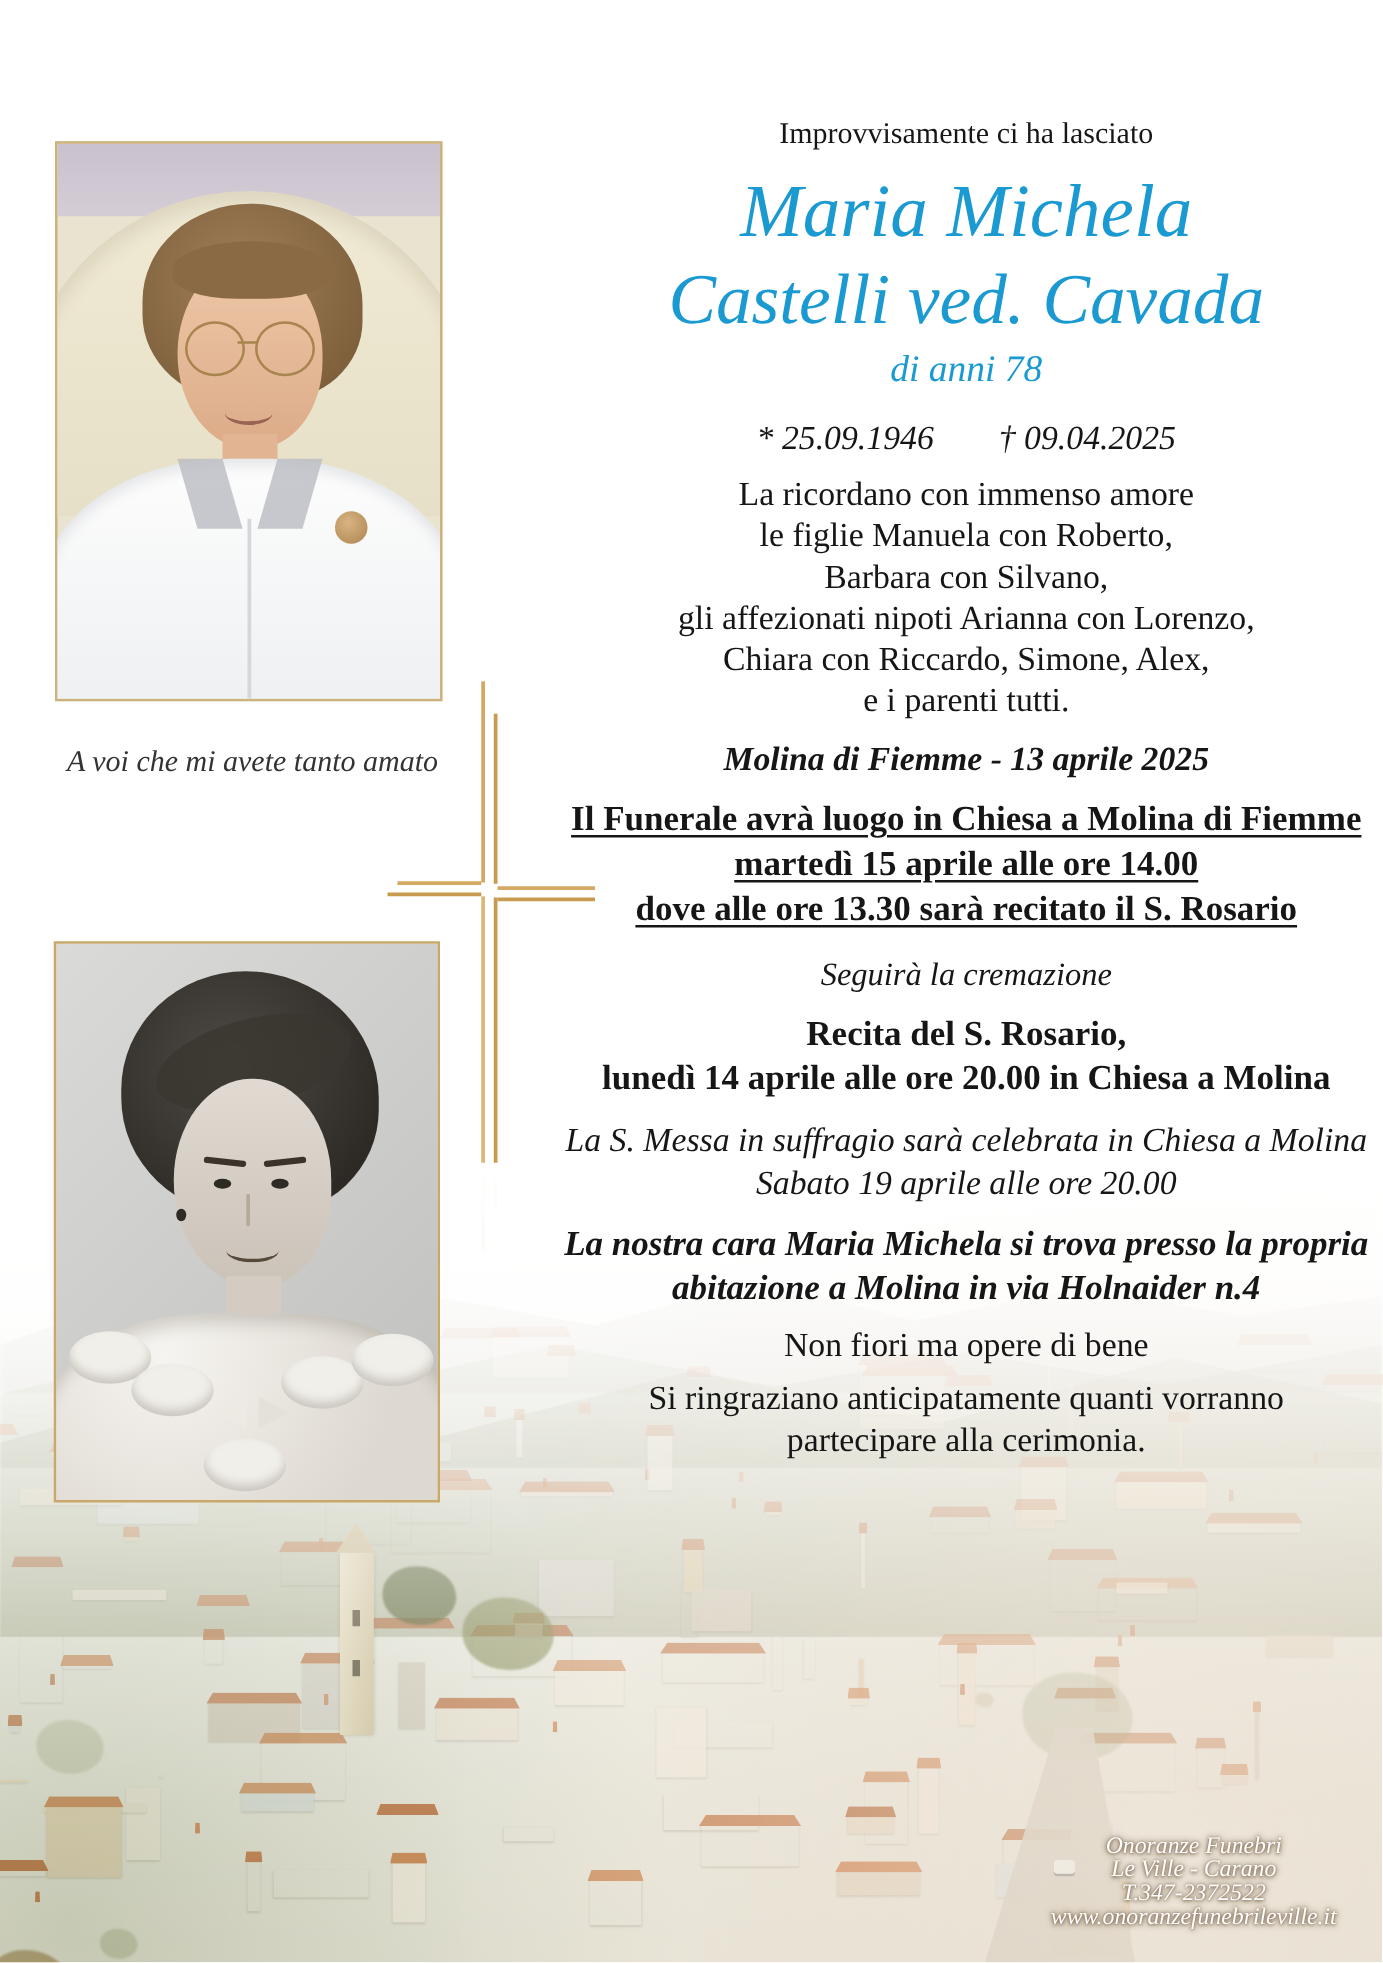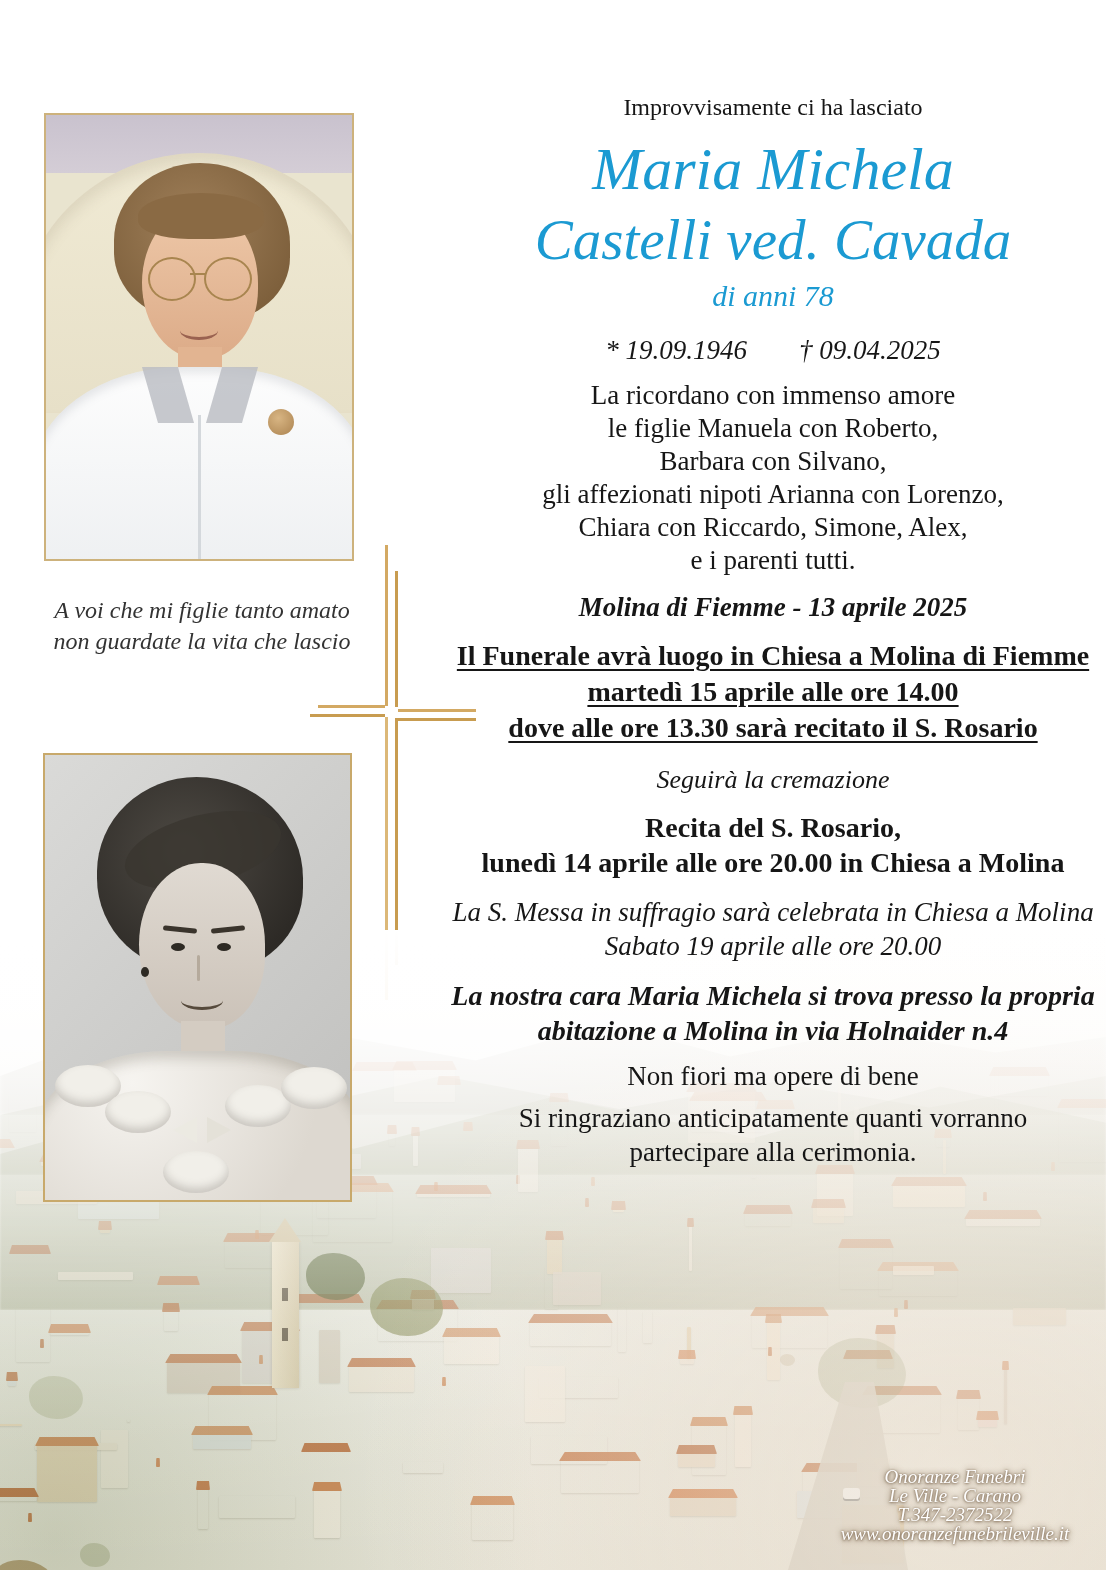--- a/index.html
+++ b/index.html
@@ -630,31 +630,30 @@
     <div class="cx-v1b"></div>
     <div class="cx-v2a"></div>
     <div class="cx-v2b"></div>
     <div class="cx-h1a"></div>
     <div class="cx-h1b"></div>
     <div class="cx-h2a"></div>
     <div class="cx-h2b"></div>
   </div>
 
   <div class="quote">
-    <div>A voi che mi figlie tanto amato</div>
-    <div>non guardate la vita che lascio</div>
+    <div>A voi che mi avete tanto amato</div>
   </div>
 
   <div class="col">
     <div class="intro">Improvvisamente ci ha lasciato</div>
     <div class="name">Maria Michela</div>
     <div class="name2">Castelli ved. Cavada</div>
     <div class="age">di anni 78</div>
     <div class="dates">
-      <span>* 19.09.1946</span><span>† 09.04.2025</span>
+      <span>* 25.09.1946</span><span>† 09.04.2025</span>
     </div>
     <div class="family">
       <div>La ricordano con immenso amore</div>
       <div>le figlie Manuela con Roberto,</div>
       <div>Barbara con Silvano,</div>
       <div>gli affezionati nipoti Arianna con Lorenzo,</div>
       <div>Chiara con Riccardo, Simone, Alex,</div>
       <div>e i parenti tutti.</div>
     </div>
     <div class="place">Molina di Fiemme - 13 aprile 2025</div>

